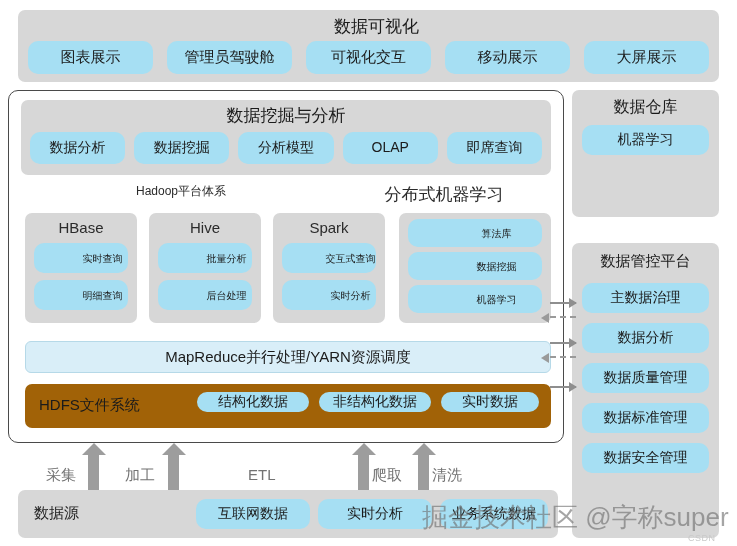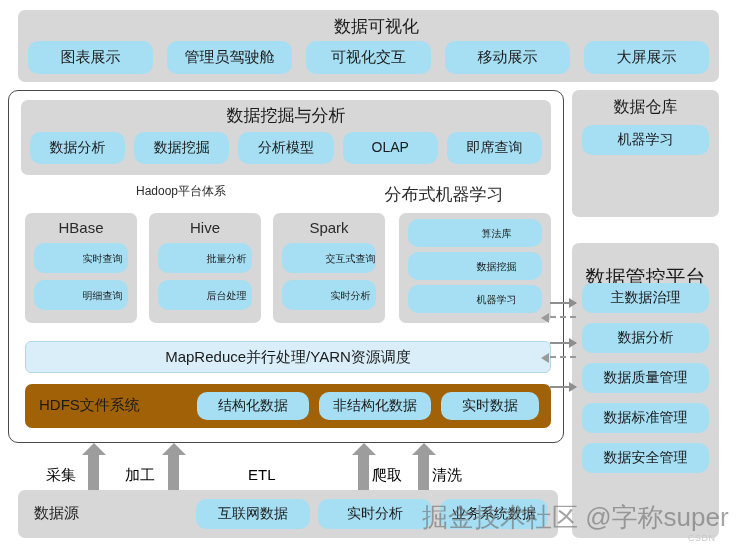--- a/index.html
+++ b/index.html
@@ -106,41 +106,41 @@
   }
 
   
   #hdfs{
     position:absolute;left:16px;top:293px;width:526px;height:44px;
     background:#a16207;border-radius:7px;
   }
   #hdfs .label{
     position:absolute;left:14px;top:12px;font-size:15px;color:#1b1b1b;
   }
-  #hdfs .blue-box{position:absolute;top:8px;height:28px;font-size:14px;}
+  #hdfs .blue-box{position:absolute;top:8px;height:20px;font-size:14px;}
   #hdfs .h1{left:172px;width:112px;}
   #hdfs .h2{left:294px;width:112px;}
   #hdfs .h3{left:416px;width:98px;}
 
   
   #warehouse{
     position:absolute;left:572px;top:90px;width:147px;height:127px;
   }
   #warehouse .section-title{padding-top:7px;font-size:16px;}
   #warehouse .blue-box{
     position:absolute;left:10px;right:10px;height:30px;font-size:14px;
   }
   #warehouse .w1{top:35px;}
   #warehouse .w2{top:73px;}
 
   
   #governance{
     position:absolute;left:572px;top:243px;width:147px;height:295px;
   }
-  #governance .section-title{padding-top:21px;font-size:20px;}
+  #governance .section-title{padding-top:9px;font-size:15px;}
   #governance .blue-box{
     position:absolute;left:10px;right:10px;height:30px;font-size:14px;
   }
   #governance .g1{top:40px;}
   #governance .g2{top:80px;}
   #governance .g3{top:120px;}
   #governance .g4{top:160px;}
   #governance .g5{top:200px;}
 
   
@@ -166,21 +166,21 @@
   
   #etl-band{position:absolute;left:0;top:443px;width:560px;height:55px;}
   .up-arrow{position:absolute;width:11px;background:#9d9d9d;}
   .up-arrow::before{
     content:"";position:absolute;left:-6.5px;top:-11px;
     border-bottom:12px solid #9d9d9d;
     border-left:12px solid transparent;
     border-right:12px solid transparent;
   }
   .etl-label{
-    position:absolute;font-size:15px;color:#000000;white-space:nowrap;
+    position:absolute;font-size:15px;color:#737373;white-space:nowrap;
   }
 
   
   #datasource{
     position:absolute;left:18px;top:490px;width:540px;height:48px;
     background:#d7d7d7;border-radius:7px;
   }
   #datasource .label{position:absolute;left:16px;top:14px;font-size:15px;}
   #datasource .blue-box{position:absolute;top:9px;height:30px;font-size:14px;}
   #datasource .d1{left:178px;width:114px;}

